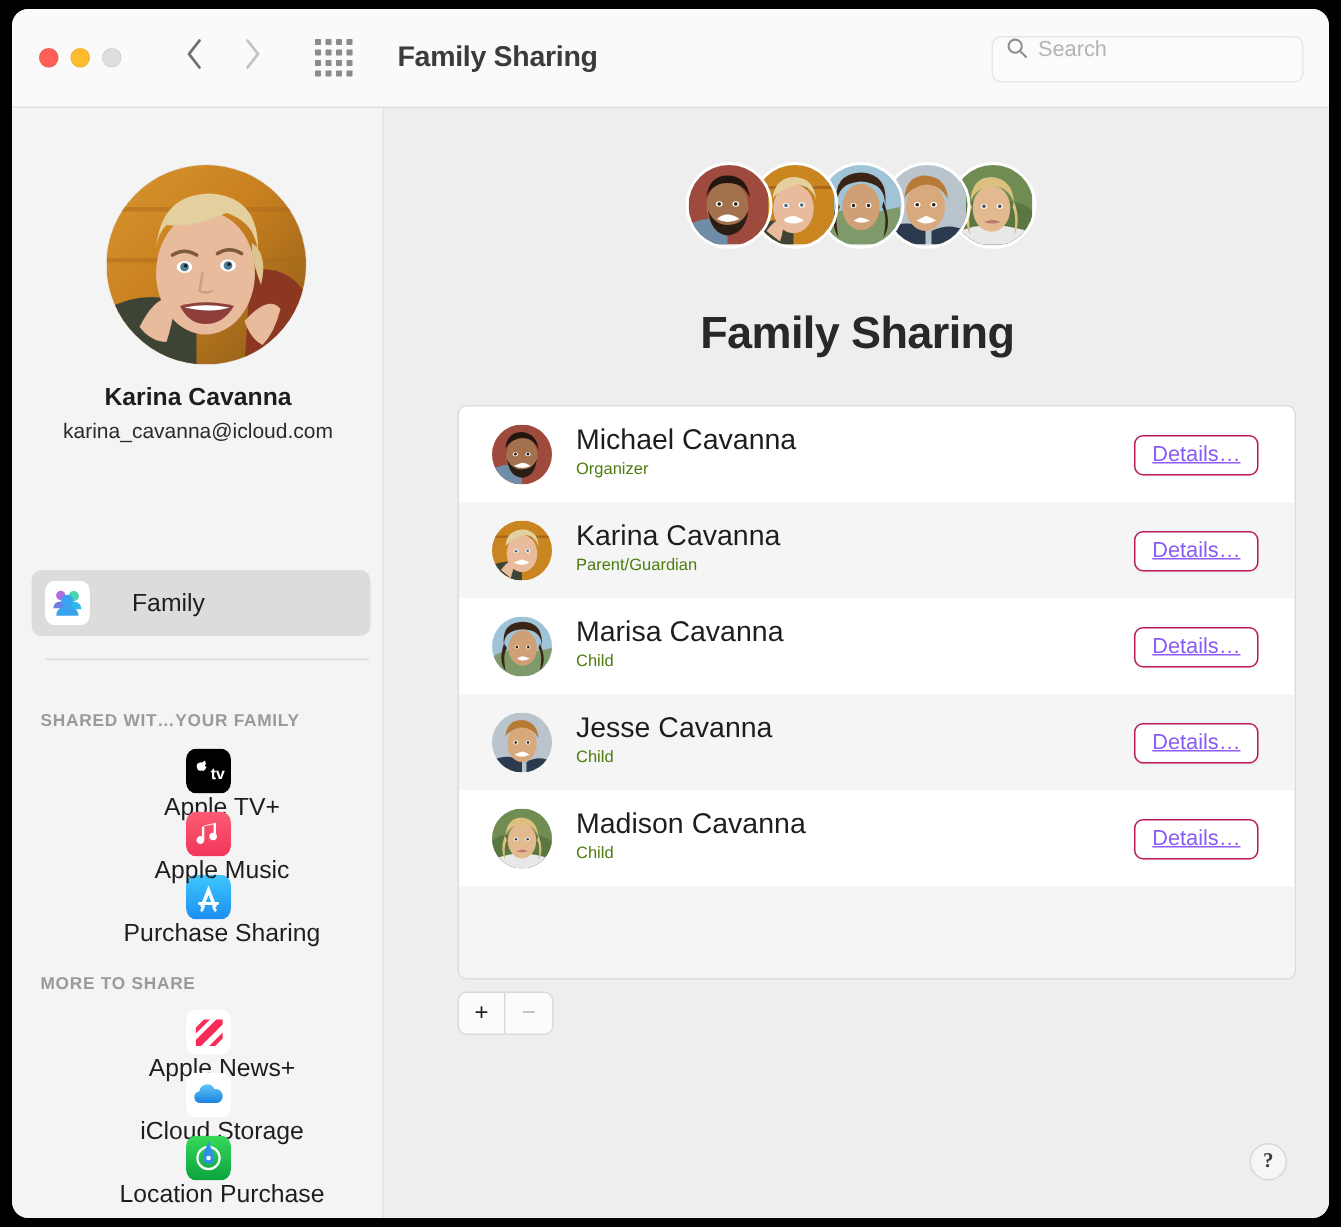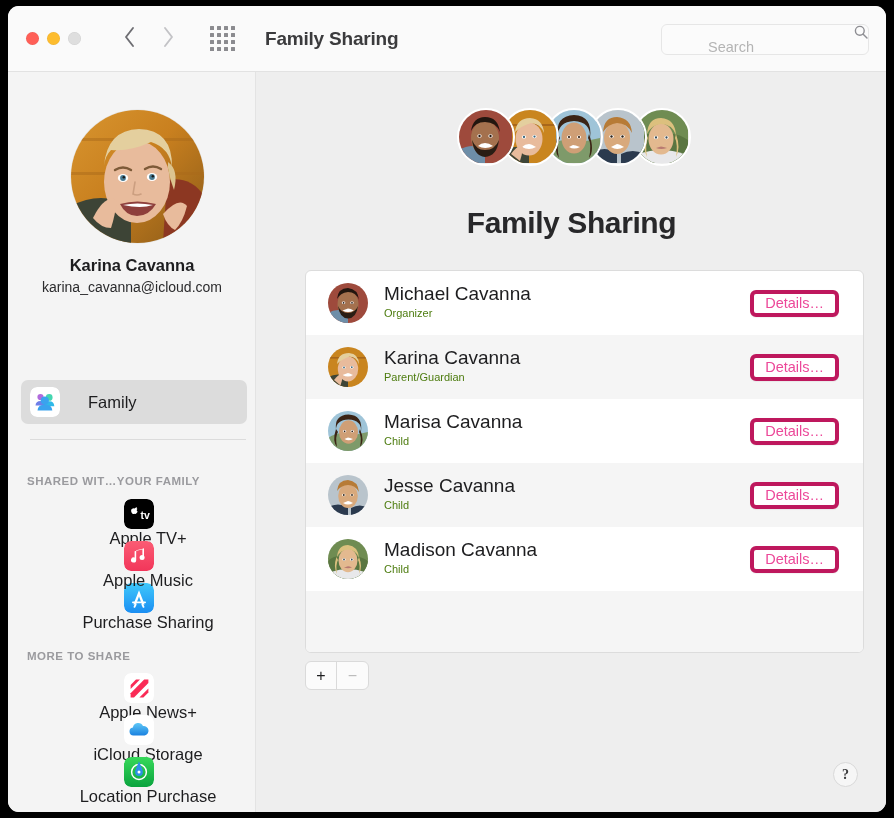--- a/index.html
+++ b/index.html
@@ -73,22 +73,21 @@
     letter-spacing: -0.2px;
   }
   #search-box {
     position: absolute;
     right: 17px; top: 18px;
     width: 208px; height: 31px;
     background: #fbfbfb;
     border: 1px solid #e6e6e6;
     border-radius: 6px;
     display: flex;
-    align-items: flex-end;
-    flex-direction: column;
+    align-items: flex-start;
   }
   #search-box .s-ic { margin-left: 9px; width: 14px; height: 14px; }
   #search-input {
     border: 0; outline: 0; background: transparent;
     margin-left: 7px;
     font-size: 14.5px;
     font-family: "Liberation Sans", sans-serif;
     color: #333;
     width: 160px;
   }
@@ -233,27 +232,28 @@
   .m-role {
     font-size: 11px;
     color: #4d7c0f;
     line-height: 19px;
   }
   .details-btn {
     margin-right: 24px;
     height: 27px;
     padding: 0 11px;
     background: #ffffff;
-    border: 4px solid #be185d;
+    border: 1px solid #be185d;
     border-radius: 6px;
     font-family: "Liberation Sans", sans-serif;
     font-size: 14.5px;
-    color: #ec4899;
+    color: #8b5cf6;
     box-shadow: 0 0.5px 1px rgba(0,0,0,0.05);
     cursor: default;
+    text-decoration: underline;
   }
   #list-filler {
     background: #f5f5f5;
     height: 63px;
   }
 
   #seg-buttons {
     position: absolute;
     left: 48px; top: 589px;
     width: 64px; height: 29px;

